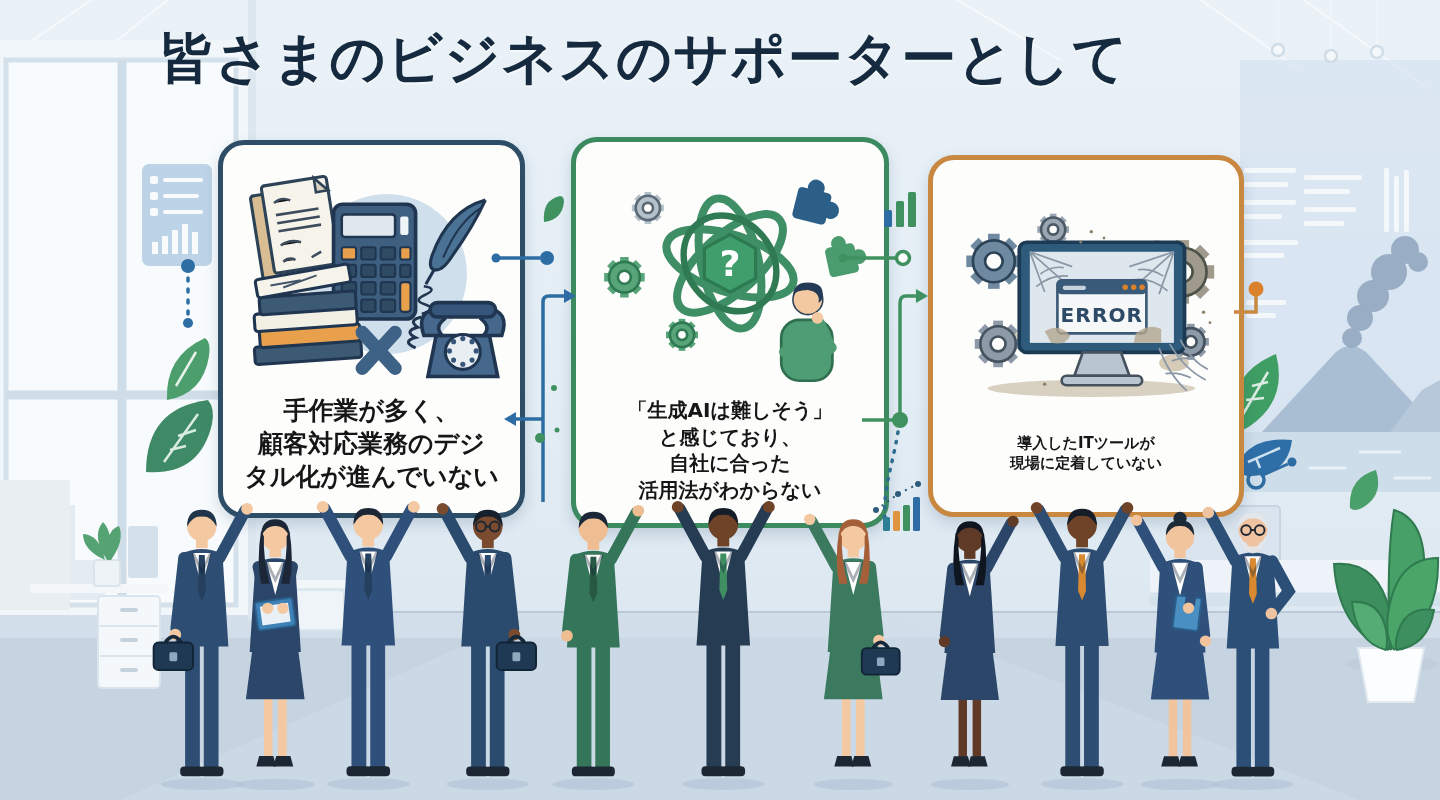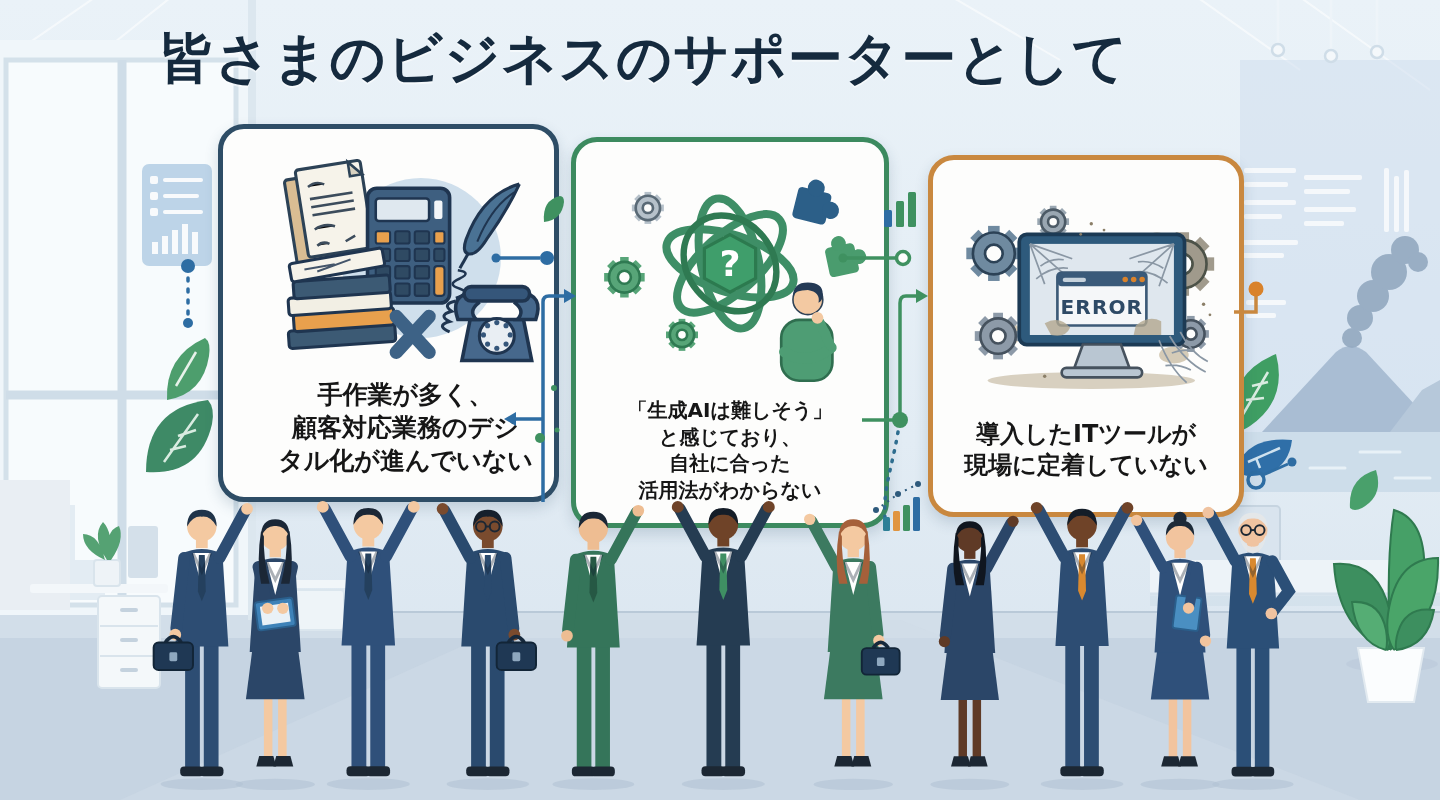--- a/index.html
+++ b/index.html
@@ -9,26 +9,26 @@
   .layer{position:absolute;left:0;top:0;width:1440px;height:800px;}
   .title{position:absolute;top:22px;left:0;width:1288px;text-align:center;
          font-size:55px;font-weight:800;color:#152a3e;letter-spacing:1px;
          text-shadow:0 2px 0 rgba(255,255,255,.55);}
   .card{position:absolute;background:#fdfdfc;border-radius:26px;display:flex;flex-direction:column;
         box-shadow:0 6px 14px rgba(40,70,100,.18);}
   .card-art{flex:1;display:flex;align-items:center;justify-content:center;padding:14px 10px 0 10px;}
   .card-art svg{width:100%;height:100%;}
   .caption{white-space:pre-line;text-align:center;font-weight:800;color:#161616;
            padding:0 8px 20px 8px;line-height:1.32;}
-  #card1{left:218px;top:124px;width:297px;height:368px;border:5px solid #2e4d66;padding-left:34px;}
+  #card1{left:218px;top:140px;width:297px;height:368px;border:5px solid #2e4d66;}
   #card2{left:571px;top:137px;width:308px;height:381px;border:5px solid #3c8a5f;}
   #card3{left:928px;top:155px;width:306px;height:352px;border:5px solid #c9883f;}
   #card1 .caption{font-size:25px;}
   #card2 .caption{font-size:20px;}
-  #card3 .caption{font-size:24px;padding-bottom:30px;}
+  #card3 .caption{font-size:15px;padding-bottom:38px;}
   .people svg{position:absolute;}
 </style>
 </head>
 <body>
 
 <div class="stage">
 
   <svg class="layer" viewBox="0 0 1440 800">
 
     <rect x="0" y="612" width="1440" height="188" fill="#c6d4e2"></rect>

